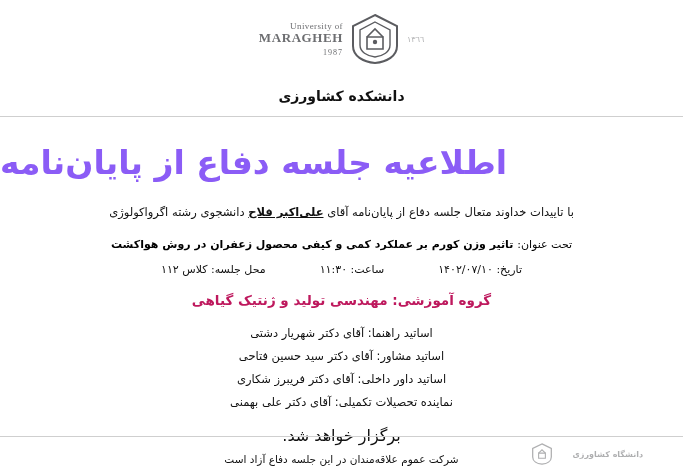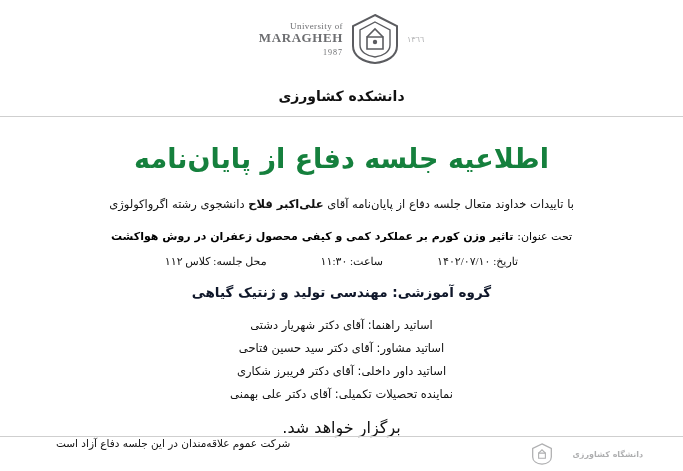--- a/index.html
+++ b/index.html
@@ -91,42 +91,43 @@
   }
 
   .rule {
     border: 0;
     border-top: 1px solid #cfcfcf;
     margin: 0;
   }
 
   
   .title {
-    text-align: center;
-    font-size: 27px;
+    text-align: left;
+    font-size: 33px;
     font-weight: bold;
     letter-spacing: -0.2px;
     margin-top: 26px;
     margin-bottom: 20px;
-    color: #15803d;
+    color: #8b5cf6;
   }
 
   
   .body {
     padding: 0 56px;
     box-sizing: border-box;
   }
   .lead {
     text-align: center;
     font-size: 11.5px;
     line-height: 1.9;
     color: #111;
     margin-bottom: 14px;
   }
   .lead .u {
+    text-decoration: underline;
     font-weight: bold;
   }
   .subject {
     text-align: center;
     font-size: 11px;
     font-weight: bold;
     margin-bottom: 12px;
     color: #000;
   }
   .subject .lbl {
@@ -137,35 +138,34 @@
     display: flex;
     justify-content: center;
     align-items: center;
     gap: 54px;
     font-size: 11px;
     margin-bottom: 16px;
     color: #111;
   }
   .meta-row .item {
     white-space: nowrap;
-    font-family: Liberation Serif, serif;
   }
   .meta-row .k {
     font-weight: normal;
   }
   .meta-row .v {
     font-weight: normal;
   }
 
   .group-line {
     text-align: center;
     font-size: 13.5px;
     font-weight: bold;
     margin-bottom: 14px;
-    color: #0f172a;
+    color: #be185d;
   }
   .group-line .lbl {
     font-weight: bold;
   }
 
   .people {
     text-align: center;
     font-size: 11.5px;
     line-height: 2.0;
     color: #111;
@@ -174,22 +174,23 @@
     font-weight: normal;
   }
 
   .closing {
     text-align: center;
     font-size: 16px;
     margin-top: 12px;
     color: #111;
   }
   .note {
-    text-align: left;
+    text-align: center;
     font-size: 10.5px;
+    margin-top: 8px;
     color: #111;
   }
 
   
   .footer-rule {
     position: absolute;
     left: 0;
     right: 0;
     bottom: 34px;
     border-top: 1px solid #cfcfcf;

